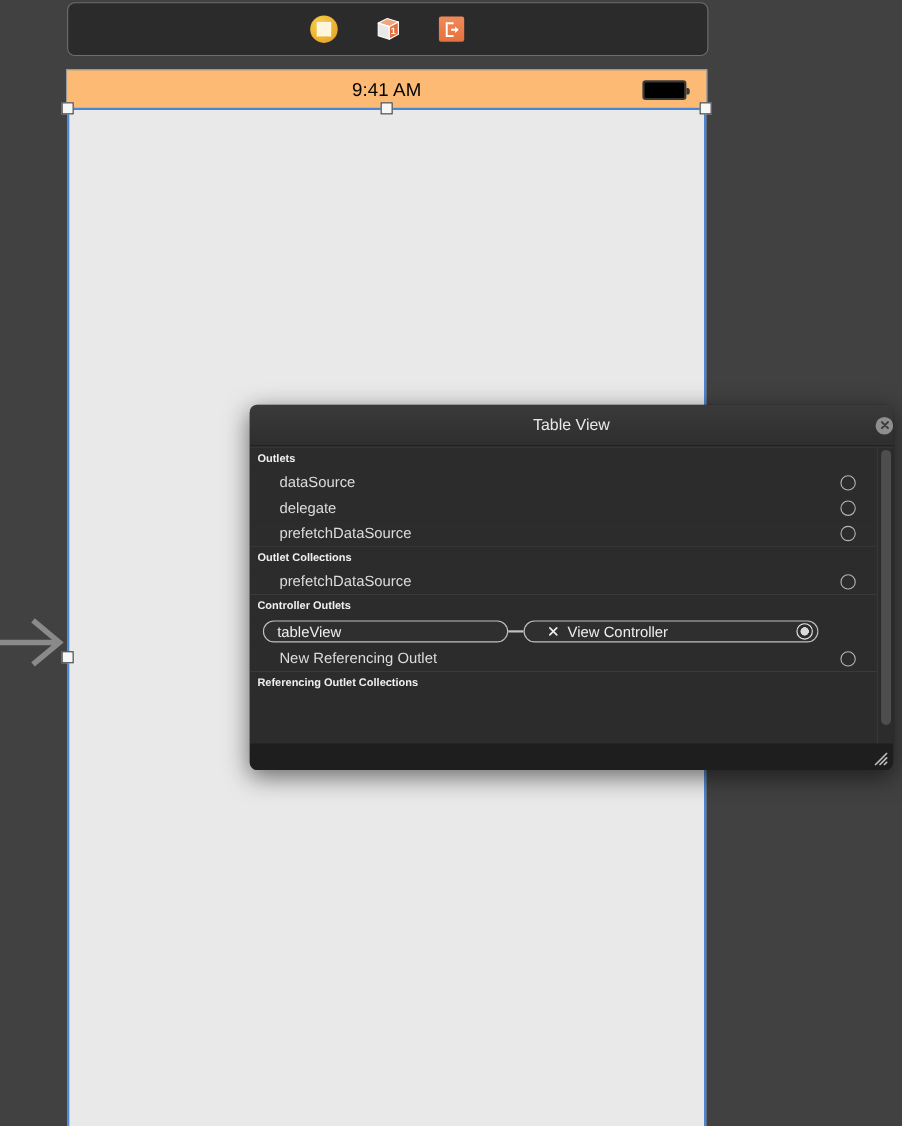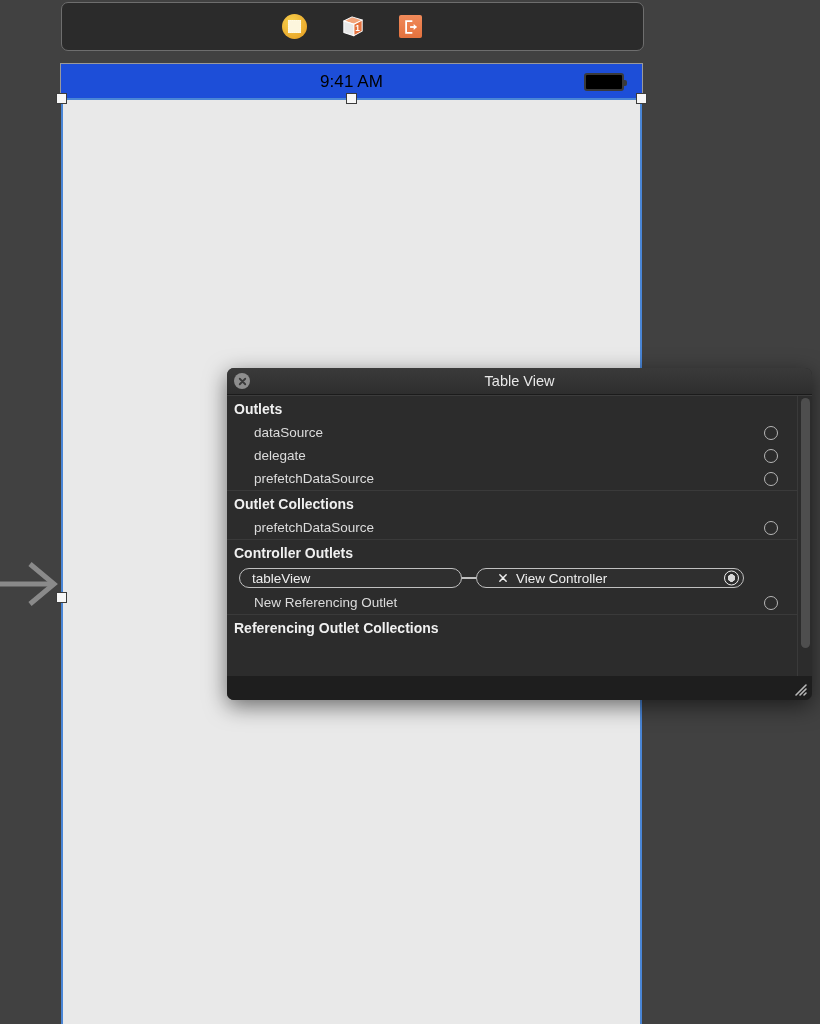--- a/index.html
+++ b/index.html
@@ -54,21 +54,21 @@
     background: linear-gradient(#f08a5a, #e4713d);
     border-radius: 2px;
     display:flex; align-items:center; justify-content:center;
   }
 
   
   .status-bar {
     position: absolute;
     left: 60px; top: 63px;
     width: 583px; height: 37px;
-    background: #1d4ed8;
+    background: #fdba74;
     border: 1px solid #9a9a9a;
     display: flex; align-items: center; justify-content: center;
     z-index: 3;
   }
   .status-time {
     font-size: 17px; color: #000; font-weight: 400;
     letter-spacing: .1px;
   }
   .battery {
     position: absolute; right: 18px; top: 50%;
@@ -113,25 +113,26 @@
     left: 227px; top: 368px;
     width: 585px; height: 332px;
     background: #262626;
     border-radius: 7px;
     box-shadow: 0 6px 22px rgba(0,0,0,.55);
     overflow: hidden;
     z-index: 10;
     display: flex; flex-direction: column;
   }
   .pop-titlebar {
-    height: 27px; flex: none;
+    height: 38px; flex: none;
     background: linear-gradient(#3a3a3a, #2e2e2e);
     border-bottom: 1px solid #1b1b1b;
     display: flex; align-items: center;
     position: relative;
+    justify-content: flex-end;
   }
   .pop-title {
     position: absolute; left: 0; right: 0; text-align: center;
     font-size: 14.5px; color: #e8e8e8; font-weight: 400;
   }
   .pop-close {
     width: 16px; height: 16px; margin-left: 7px;
     border-radius: 50%;
     background: #8e8e8e;
     display:flex; align-items:center; justify-content:center;
@@ -140,21 +141,21 @@
   .pop-close svg { display:block; }
 
   .pop-scroll {
     flex: 1; position: relative; overflow: hidden;
     background: #2c2c2c;
     border-top: 1px solid #3c3c3c;
   }
   .pop-content { padding-bottom: 2px; }
 
   .sec-header {
-    font-size: 14px; font-weight: bold; color: #f0f0f0;
+    font-size: 10px; font-weight: bold; color: #f0f0f0;
     padding: 5px 0 4px 7px;
     border-top: 1px solid #3a3a3a;
     background: #2c2c2c;
   }
   .sec-header.first { border-top: none; }
 
   .row {
     height: 23px;
     display: flex; align-items: center;
     padding: 0 0 0 27px;

